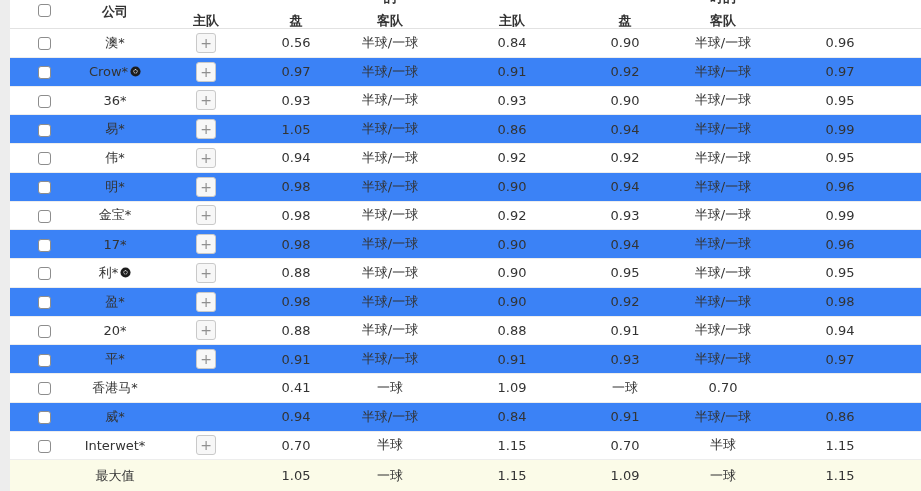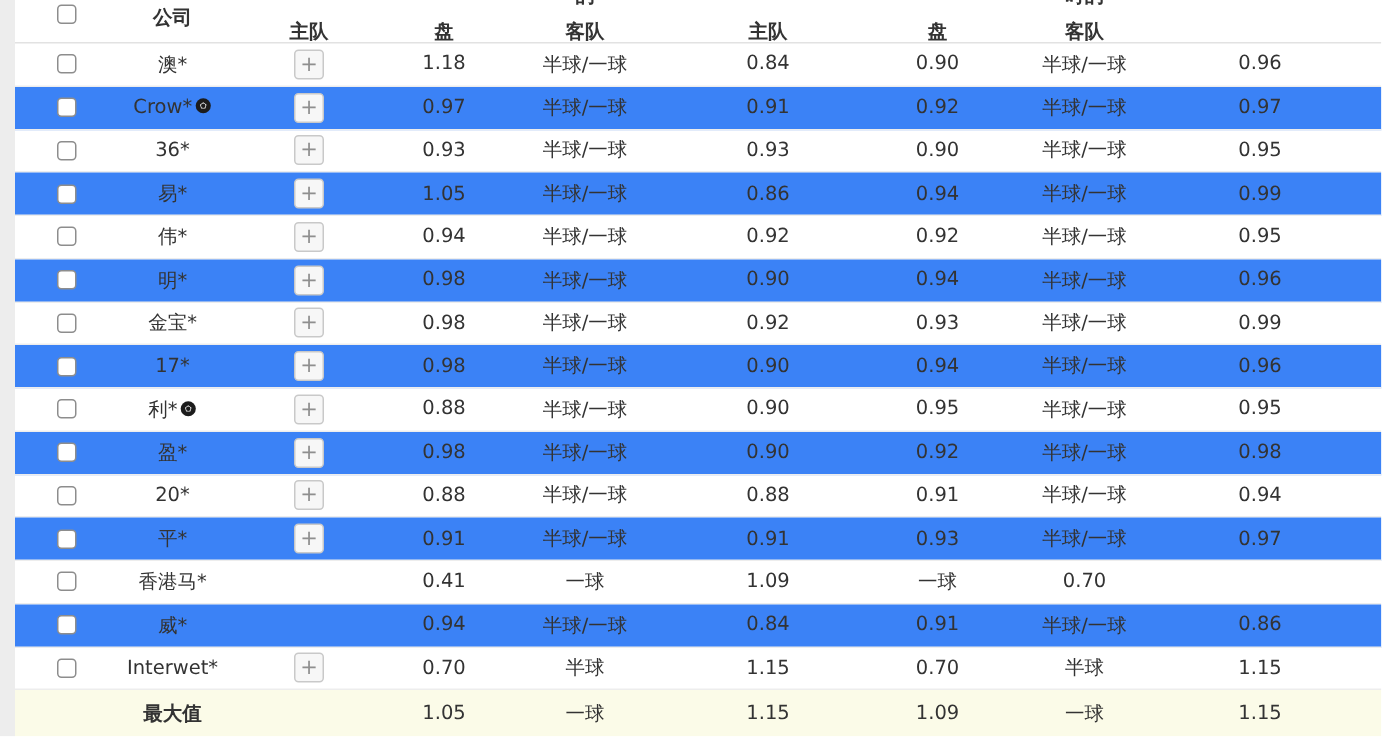--- a/index.html
+++ b/index.html
@@ -29,21 +29,21 @@
     text-align:center; line-height:1;
   }
   .frag1 { left:322px; width:116px; }
   .frag2 { left:664px; width:98px; }
 
   
   .tbody { flex:1; display:flex; flex-direction:column; }
   .tbody .tr { height:28.75px; flex:none; border-bottom:1px solid #ededed; background:#fff; }
   .tbody .tr.alt { background:#3b82f6; }
   .tr.max-row { flex:1; background:#fbfbe8; border-bottom:none; }
-  .max-label { font-weight:700; }
+  .max-label { font-weight:400; }
 
   
   input[type="checkbox"] {
     appearance:none; -webkit-appearance:none;
     width:13px; height:13px; border:1px solid #8d8d8d; border-radius:3px;
     background:#fff; display:inline-block; vertical-align:middle; cursor:pointer;
   }
 
   
   .plus-btn {
@@ -86,21 +86,21 @@
   <div class="tr">
     <div class="cell">
       <input type="checkbox" style="">
     </div>
     <div class="cell company-cell">
       <span>澳*</span>
     </div>
     <div class="cell">
       <span class="plus-btn">+</span>
     </div>
-    <div class="cell odds">1.18</div>
+    <div class="cell odds">0.56</div>
     <div class="cell odds">半球/一球</div>
     <div class="cell odds">0.84</div>
     <div class="cell odds">0.90</div>
     <div class="cell odds">半球/一球</div>
     <div class="cell odds">0.96</div>
     <div class="cell"></div>
   </div>
 
   <div class="tr alt">
     <div class="cell">

